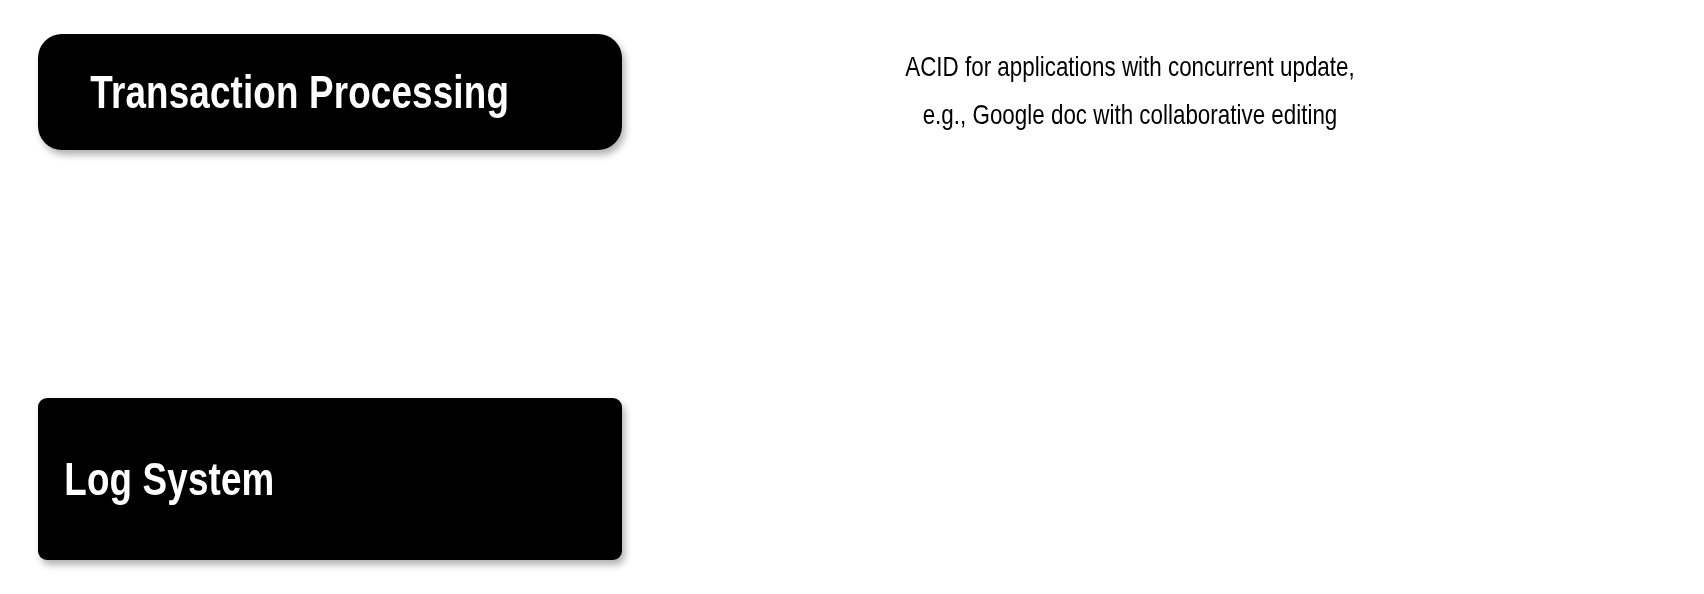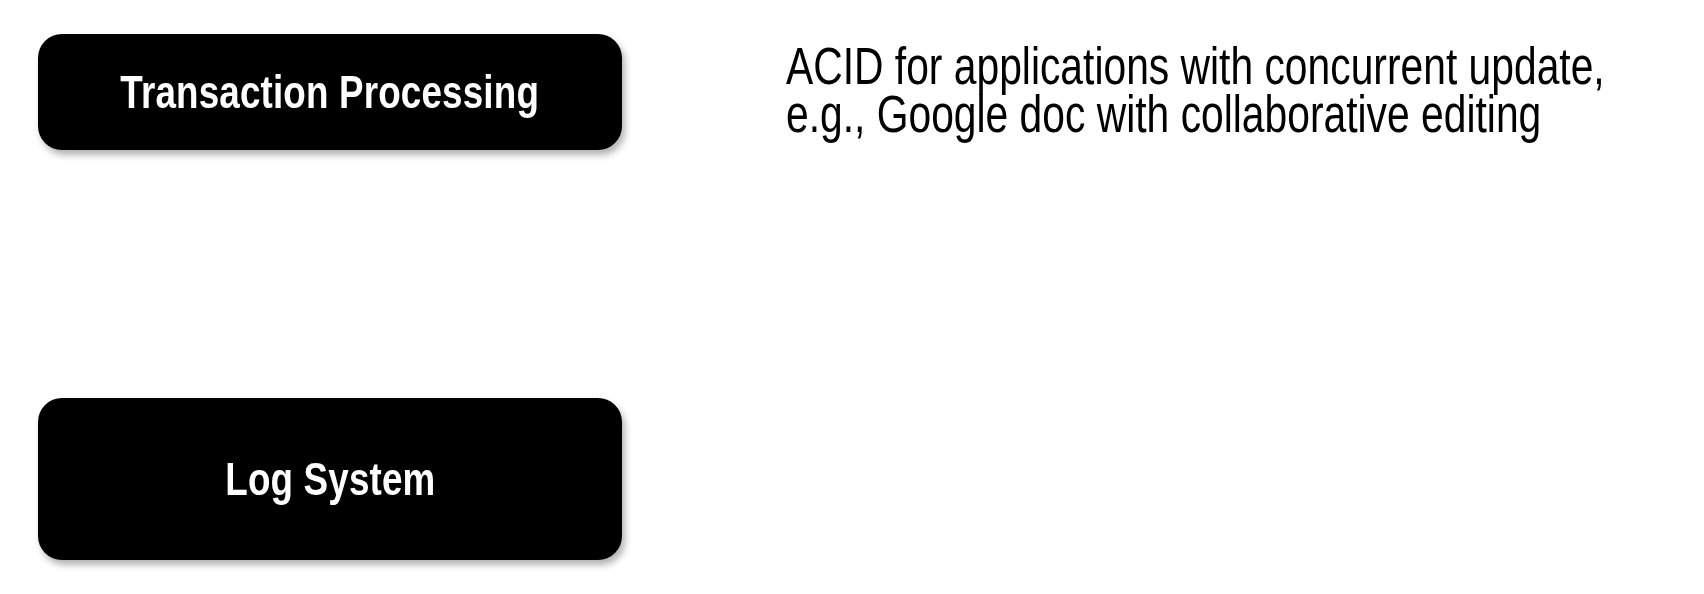--- a/index.html
+++ b/index.html
@@ -30,42 +30,42 @@
 
   
   .pill {
     position: absolute;
     left: 38px;
     background: #000000;
     border-radius: 24px;
     box-shadow: 3px 5px 7px rgba(0,0,0,0.30);
     display: flex;
     align-items: center;
-    justify-content: center;
+    justify-content: flex-start;
     box-sizing: border-box;
   }
   .pill-label {
     color: #ffffff;
     font-weight: bold;
     font-size: 46px;
     line-height: 1.05;
     letter-spacing: 0.2px;
     white-space: nowrap;
     transform: scaleX(0.80);
     transform-origin: center center;
     text-align: center;
   }
 
   
   .desc {
     position: absolute;
     left: 700px;
     width: 860px;
     color: #000000;
-    font-size: 51px;
+    font-size: 28px;
     line-height: 48px;
     text-align: center;
     font-weight: normal;
   }
   .desc .line {
     display: block;
     white-space: nowrap;
     transform: scaleX(0.80);
     transform-origin: center center;
   }
@@ -73,21 +73,21 @@
   
   #row-1 { top: 0; height: 190px; }
   #pill-1 { top: 34px; width: 584px; height: 116px; }
   #desc-1 { top: 43px; }
 
   #row-2 { top: 190px; height: 190px; }
   #pill-2 { top: 23px; width: 584px; height: 120px; }
   #desc-2 { top: 8px; }
 
   #row-3 { top: 380px; height: 214px; }
-  #pill-3 { top: 18px; width: 584px; height: 162px; }
+  #pill-3 { top: 18px; width: 584px; height: 162px; border-radius: 9px; }
   #desc-3 { top: 29px; }
 </style>
 </head>
 <body>
 
 <div id="diagram">
 
   <div class="row" id="row-1">
     <div class="pill" id="pill-1">
       <span class="pill-label">Transaction Processing</span>

